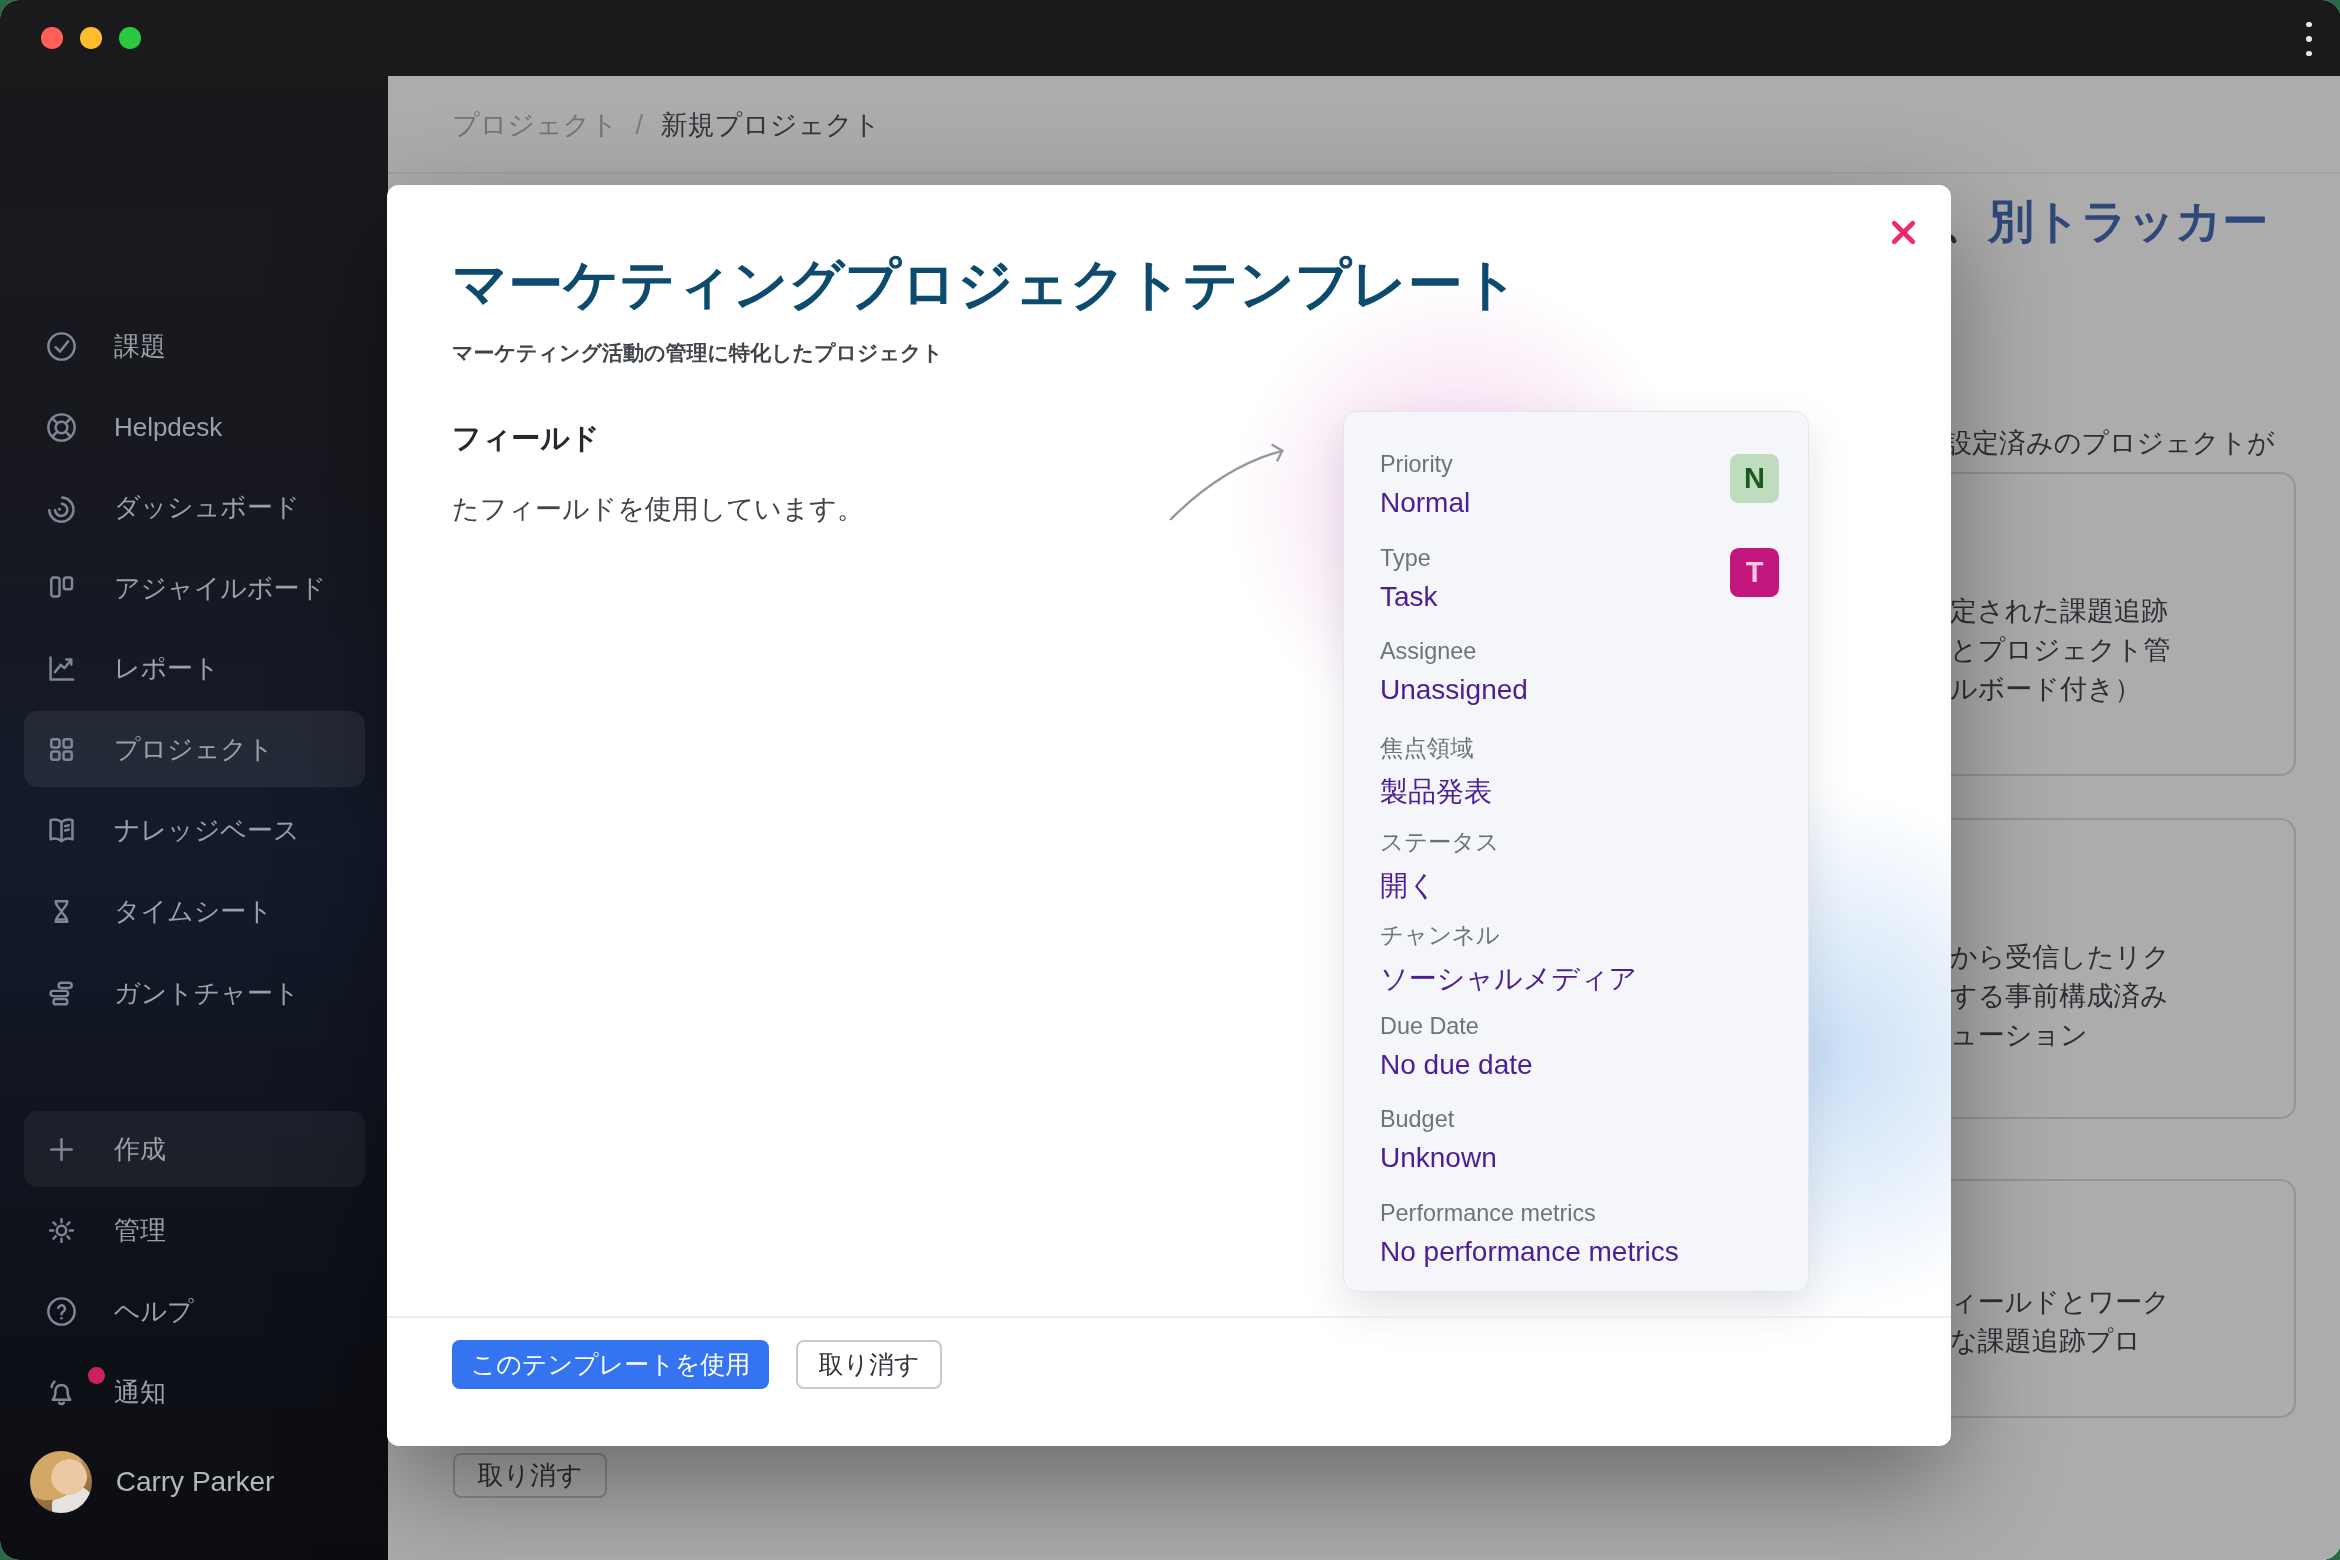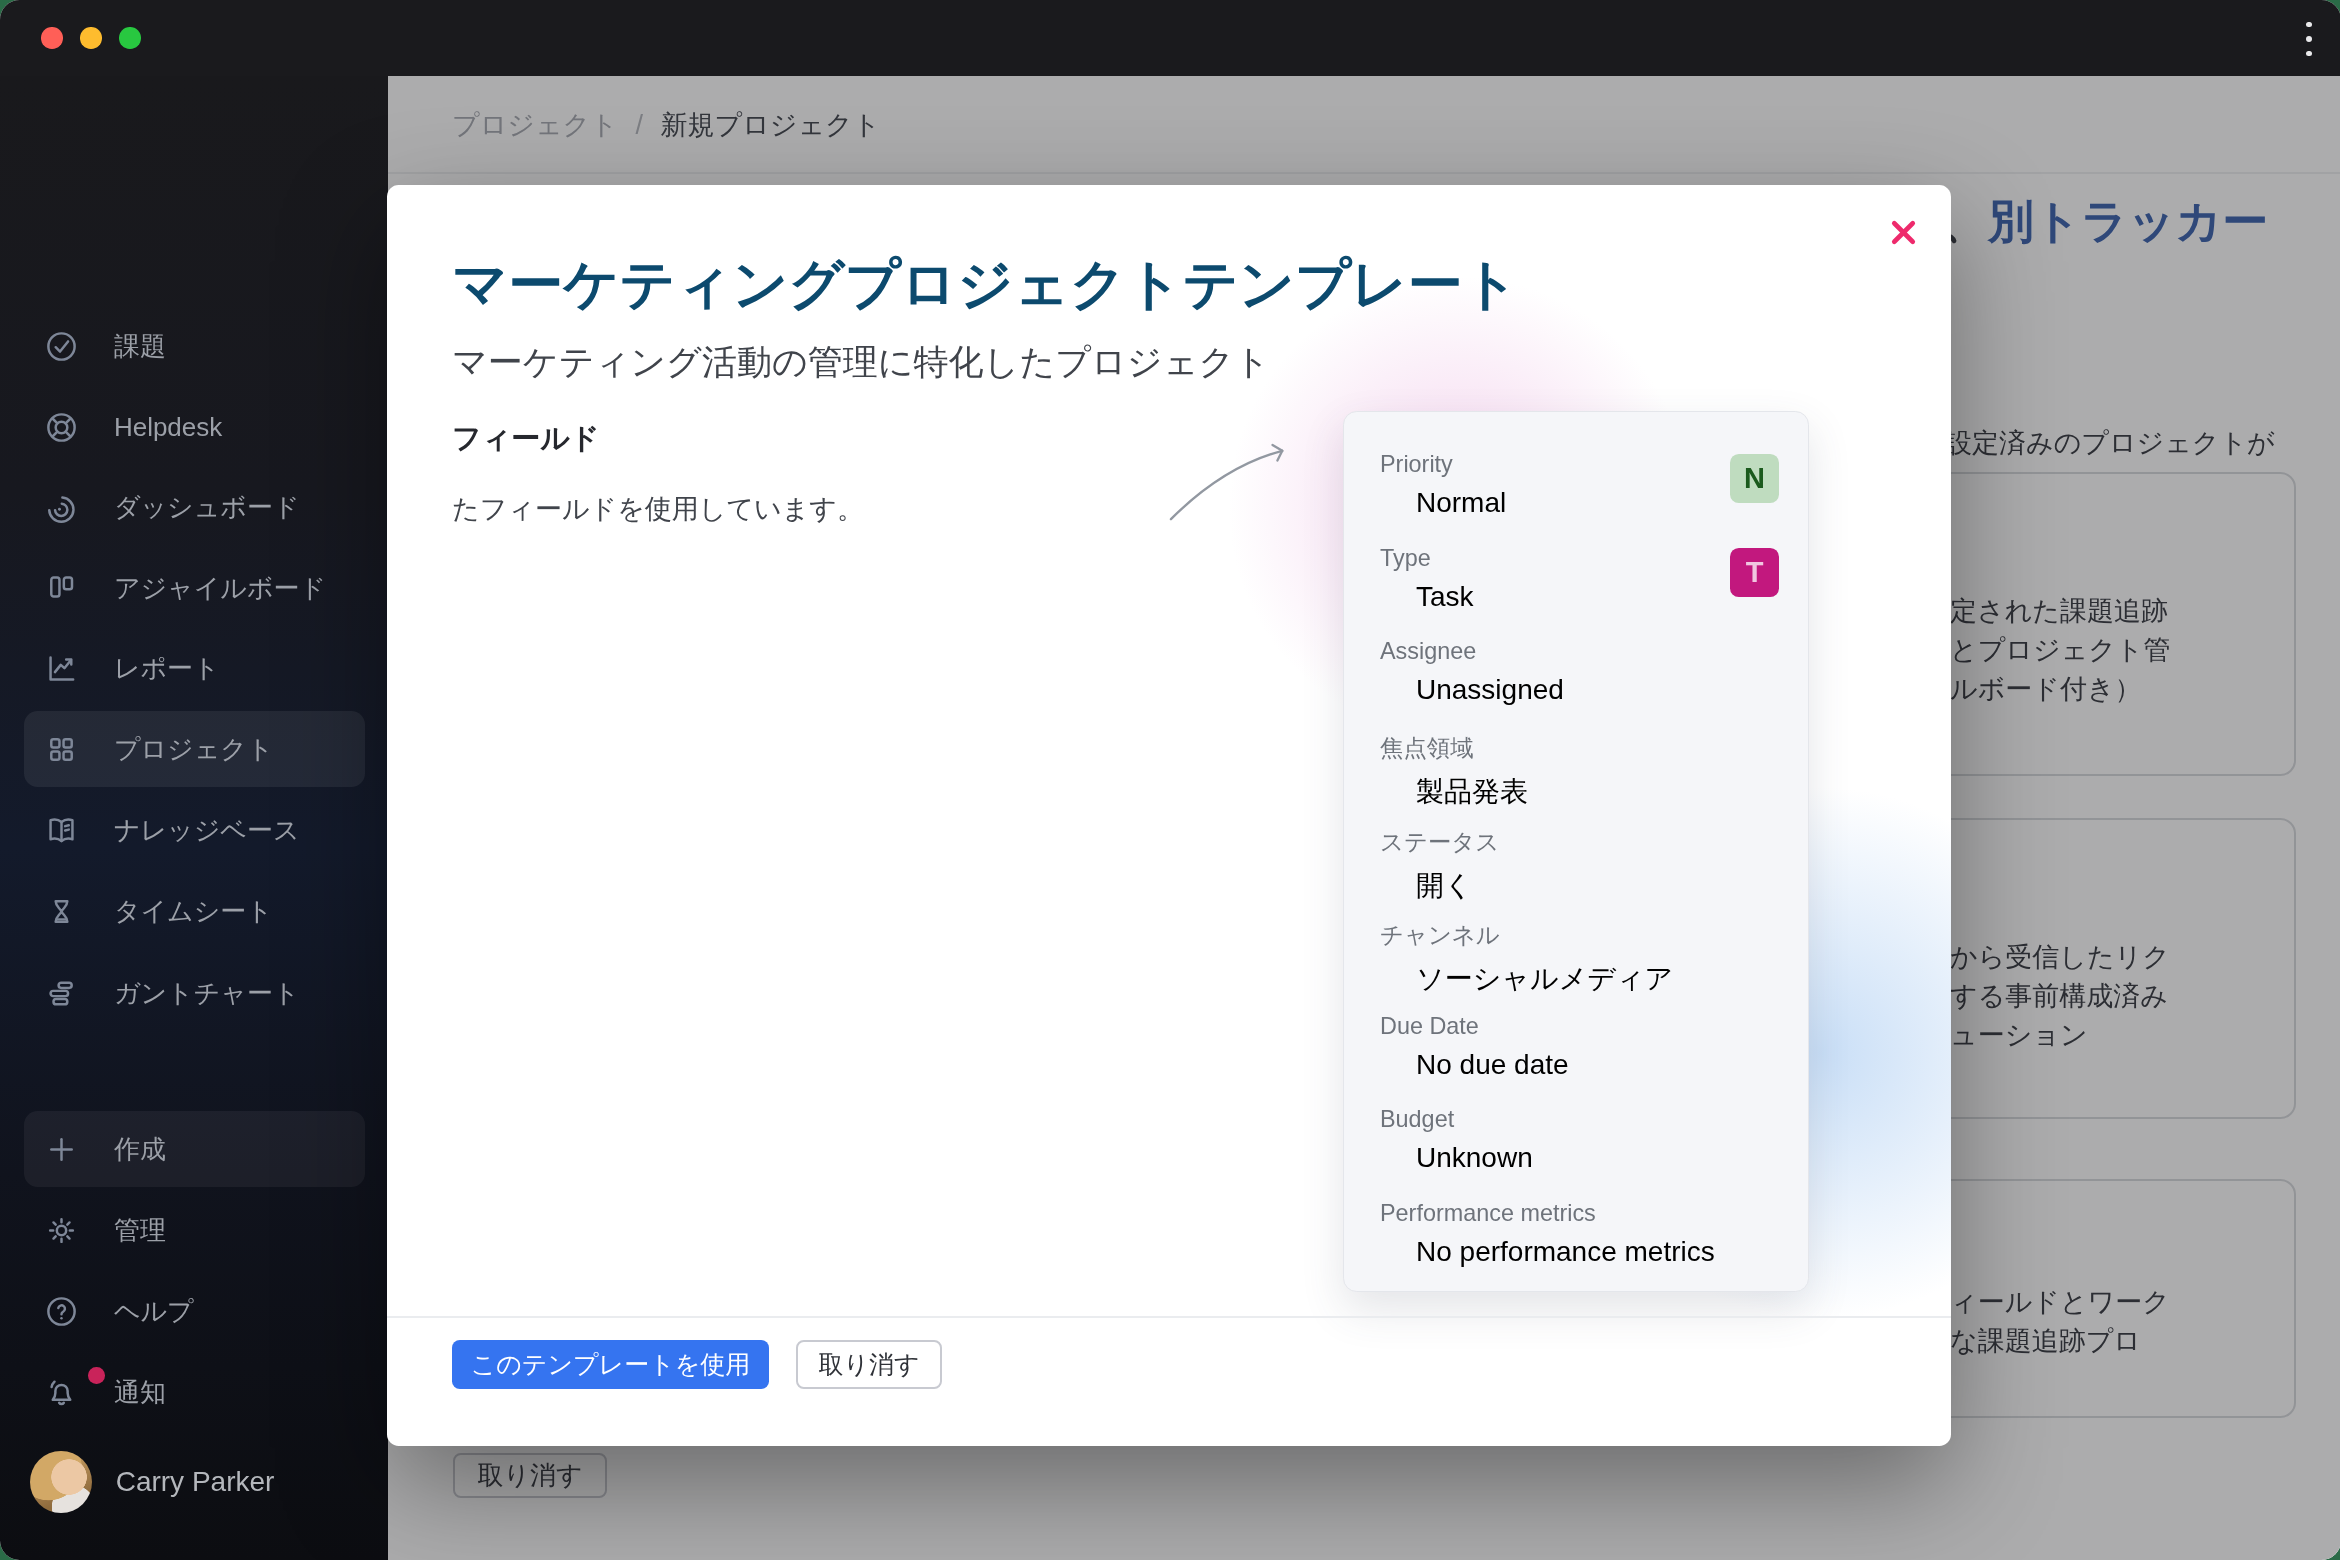--- a/index.html
+++ b/index.html
@@ -57,34 +57,34 @@
 
   
   .overlay { position:absolute; left:388px; top:76px; width:1952px; height:1484px; background:rgba(16,17,20,.35); z-index:20; }
 
   
   .modal { position:absolute; left:387px; top:185px; width:1564px; height:1261px; background:#fff; border-radius:11.7px; z-index:50;
     box-shadow:0 39px 107px rgba(0,0,0,.38); overflow:hidden; }
   .close-x { position:absolute; left:1498px; top:29px; width:37px; height:37px; cursor:pointer; }
   .close-x svg { width:37px; height:37px; stroke:#ee2a6c; stroke-width:3; stroke-linecap:round; }
   .m-title { position:absolute; left:65px; top:63px; font-size:55px; font-weight:700; color:#0c4a6e; }
-  .m-subtitle { position:absolute; left:65px; top:154px; font-size:35px; color:#40444b; }
+  .m-subtitle { position:absolute; left:65px; top:154px; font-size:21px; color:#40444b;font-weight:bold; }
   .m-section { position:absolute; left:65px; top:234px; font-size:29px; font-weight:700; color:#26282e; }
   .m-para { position:absolute; left:65px; top:302px; font-size:27px; line-height:44px; color:#40444b; }
   .m-arrow { position:absolute; left:780px; top:256px; width:129px; height:84px; }
   .m-arrow svg { width:129px; height:84px; stroke:#9298a1; fill:none; stroke-width:2.4; stroke-linecap:round; stroke-linejoin:round; }
   .glow-pink { position:absolute; left:809px; top:59px; width:527px; height:527px; border-radius:50%;
     background:radial-gradient(circle, rgba(240,198,232,.75) 0%, rgba(240,198,232,0) 62%); }
   .glow-blue { position:absolute; left:1151px; top:546px; width:566px; height:644px; border-radius:50%;
     background:radial-gradient(circle, rgba(172,205,242,.65) 0%, rgba(172,205,242,0) 62%); }
   .field-card { position:absolute; left:956px; top:226px; width:466px; height:881px; background:#f5f6f9; border:1px solid #e4e6eb; border-radius:13.7px;
     box-shadow:0 17.6px 43px rgba(64,74,94,.14); }
   .fgroup { position:absolute; left:36px; }
   .flabel { font-size:23.4px; color:#6e737b; }
-  .fvalue { font-size:28px; color:#000000; margin-top:8.8px; cursor:pointer;margin-left:36px; }
+  .fvalue { font-size:28px; color:#4c1d95; margin-top:8.8px; cursor:pointer; }
   .fbadge { position:absolute; left:386px; width:49px; height:49px; border-radius:8.8px; display:flex; align-items:center; justify-content:center; font-size:29px; font-weight:600; }
   .m-footer-line { position:absolute; left:0; top:1131px; width:1564px; border-top:2px solid #eaecef; }
   .btn-primary { position:absolute; left:65px; top:1155px; width:317px; height:49px; background:#3574f0; border:none; border-radius:7.8px; color:#fff; font-size:25px; display:flex; align-items:center; justify-content:center; cursor:pointer; font-family:inherit; }
   .btn-secondary { position:absolute; left:409px; top:1155px; width:146px; height:49px; background:#fff; border:2px solid #c8cad1; border-radius:7.8px; color:#2f3238; font-size:25px; display:flex; align-items:center; justify-content:center; cursor:pointer; font-family:inherit; }
 </style>
 </head>
 <body>
 
 <div class="window">
 

